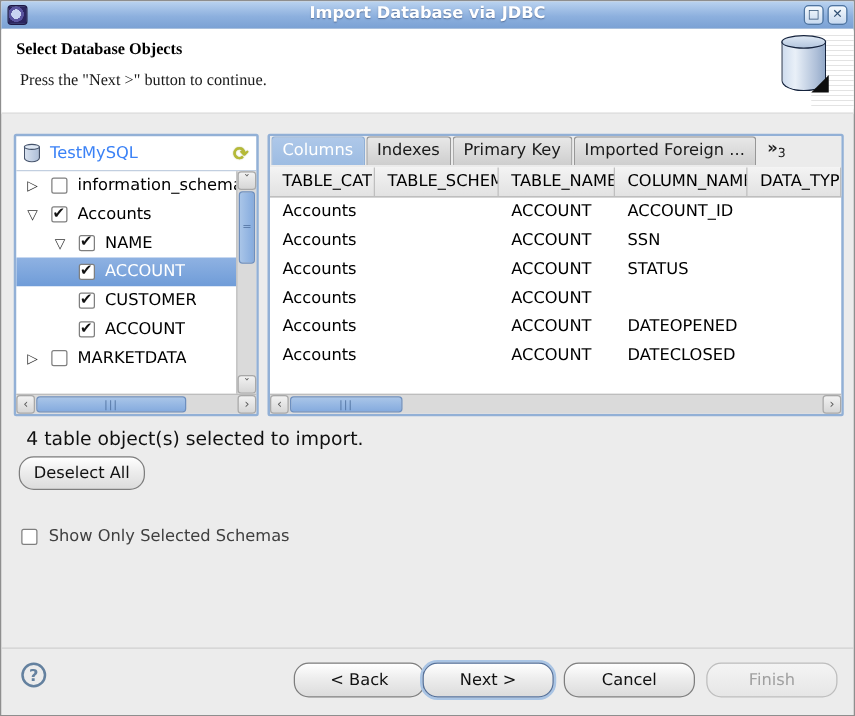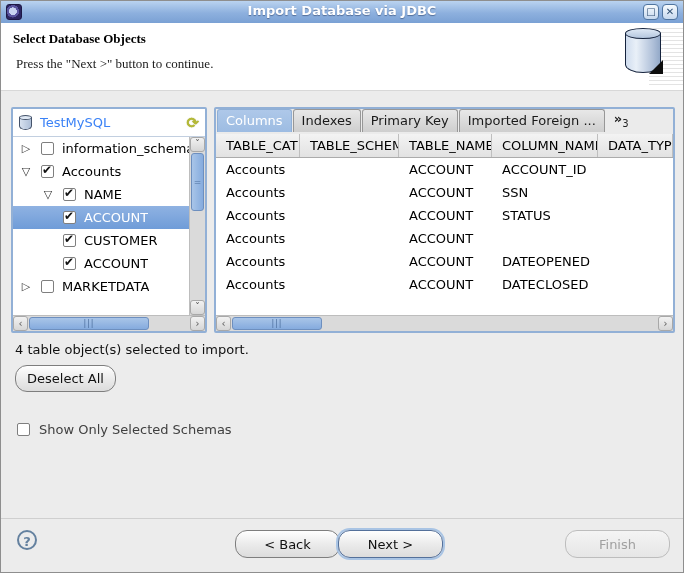--- a/index.html
+++ b/index.html
@@ -75,21 +75,21 @@
   #taboverflow sub{font-size:10px;font-weight:normal;}
   #thead{flex:0 0 24px;display:flex;background:linear-gradient(#f3f3f3,#e2e2e2);border-bottom:1px solid #ababab;box-sizing:border-box;}
   .th{font-size:13px;color:#000;line-height:23px;padding-left:10px;border-right:1px solid #bfbfbf;box-sizing:border-box;
     white-space:nowrap;overflow:hidden;}
   .c0{width:84px;flex:0 0 84px;} .c1{width:99px;flex:0 0 99px;} .c2{width:93px;flex:0 0 93px;} .c3{width:106px;flex:0 0 106px;} .c4{flex:1;min-width:0;}
   #tbody{flex:1;overflow:hidden;}
   .tr{height:23px;display:flex;}
   .td{font-size:13px;color:#000;line-height:23px;padding-left:10px;box-sizing:border-box;white-space:nowrap;overflow:hidden;}
 
   
-  #statusline{position:absolute;left:14px;top:341px;font-size:13px;color:#111;}
+  #statusline{position:absolute;left:20px;top:341px;font-size:15px;color:#111;}
   .btn{border:1px solid #7e7e7e;border-radius:12px;background:linear-gradient(#ffffff,#ededed 45%,#dcdcdc);
     font-size:13px;color:#111;text-align:center;box-sizing:border-box;font-family:inherit;}
   #deselect{position:absolute;left:14px;top:364px;height:27px;padding:0 11px;line-height:25px;}
   #schemarow{position:absolute;left:16px;top:421px;display:flex;align-items:center;gap:9px;}
   #schemarow .lbl{font-size:13px;color:#404040;}
 
   
   #bottombar{position:absolute;left:0;top:517px;width:100%;height:56px;border-top:1px solid #cfcfcf;box-sizing:border-box;}
   #help{position:absolute;left:16px;top:11px;width:20px;height:20px;border:2px solid #64819f;border-radius:50%;
     color:#64819f;font-size:13px;font-weight:bold;text-align:center;line-height:19px;box-sizing:border-box;}
@@ -250,16 +250,17 @@
   <button class="btn" id="deselect">Deselect All</button>
   <div id="schemarow">
     <span class="cb"></span>
     <span class="lbl">Show Only Selected Schemas</span>
   </div>
 
   <div id="bottombar">
     <div id="help">?</div>
     <button class="btn navbtn" id="b-back">&lt; Back</button>
     <button class="btn navbtn" id="b-next">Next &gt;</button>
+    <button class="btn navbtn" id="b-cancel">Cancel</button>
     <button class="btn navbtn" id="b-finish" disabled="">Finish</button>
   </div>
 
 </div>
 
 </body></html>

